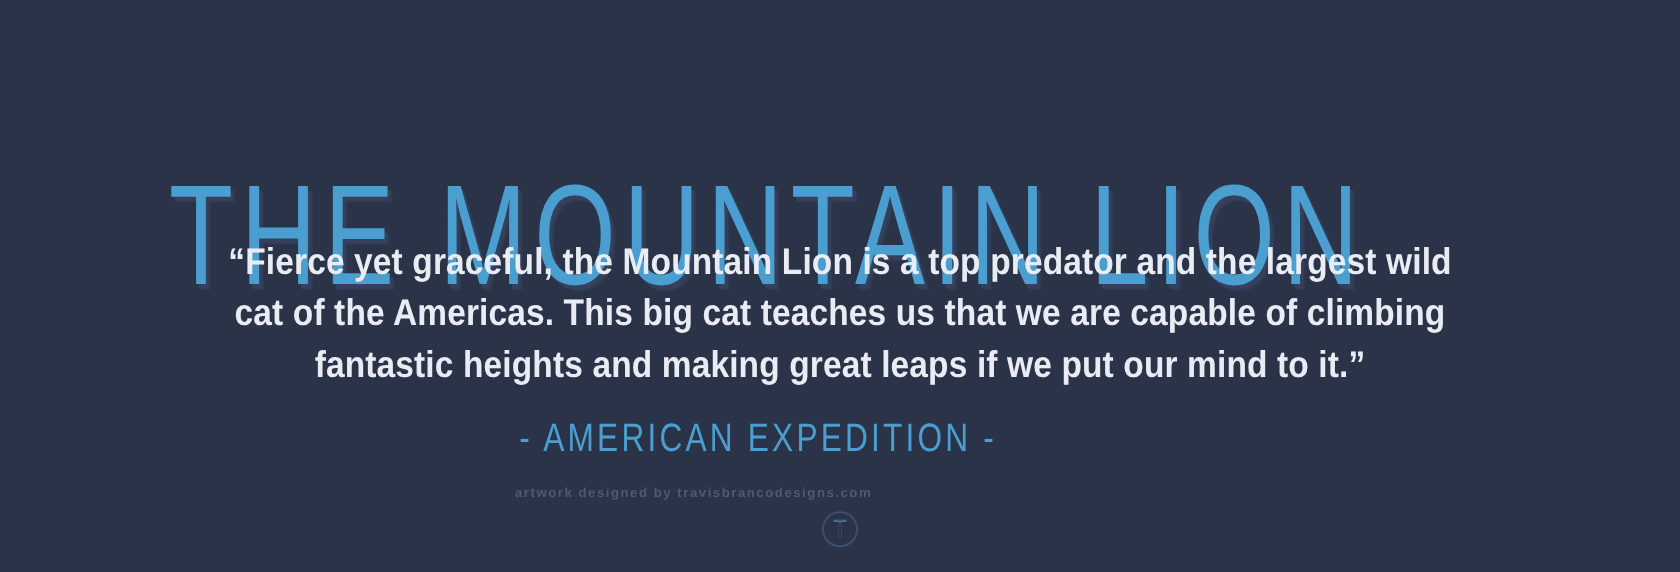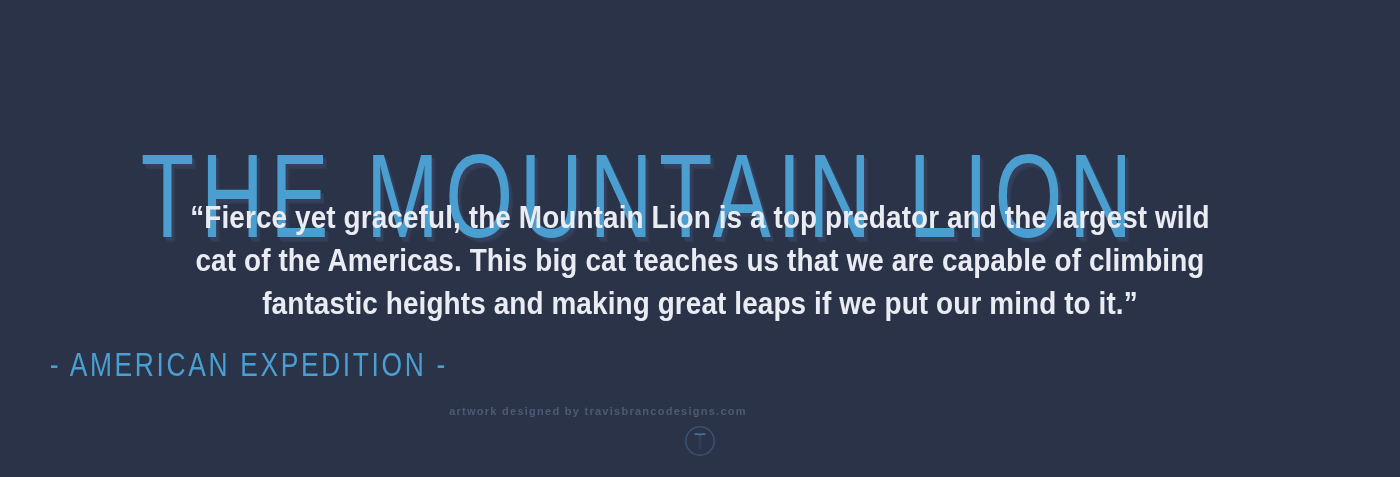--- a/index.html
+++ b/index.html
@@ -70,20 +70,21 @@
     transform-origin: center center;
     white-space: nowrap;
   }
 
   
   .attribution {
     position: absolute;
     top: 348px;
     left: 0;
     width: 1264px;
+    text-align: center;
   }
   .attribution .attr-text {
     display: inline-block;
     font-family: "Liberation Sans Narrow", "Liberation Sans", sans-serif;
     font-size: 33px;
     line-height: 1;
     font-weight: 400;
     color: #4a9fd0;
     letter-spacing: 0.10em;
     transform: scaleX(0.80);
@@ -91,21 +92,20 @@
     white-space: nowrap;
   }
 
   
   .credit {
     position: absolute;
     top: 401px;
     left: 0;
     width: 1156px;
     text-align: center;
-    padding-left: 20px;
   }
   .credit .credit-text {
     display: inline-block;
     font-family: "Liberation Sans", sans-serif;
     font-size: 11px;
     line-height: 1;
     font-weight: 700;
     color: #4d5a75;
     letter-spacing: 0.115em;
     white-space: nowrap;

